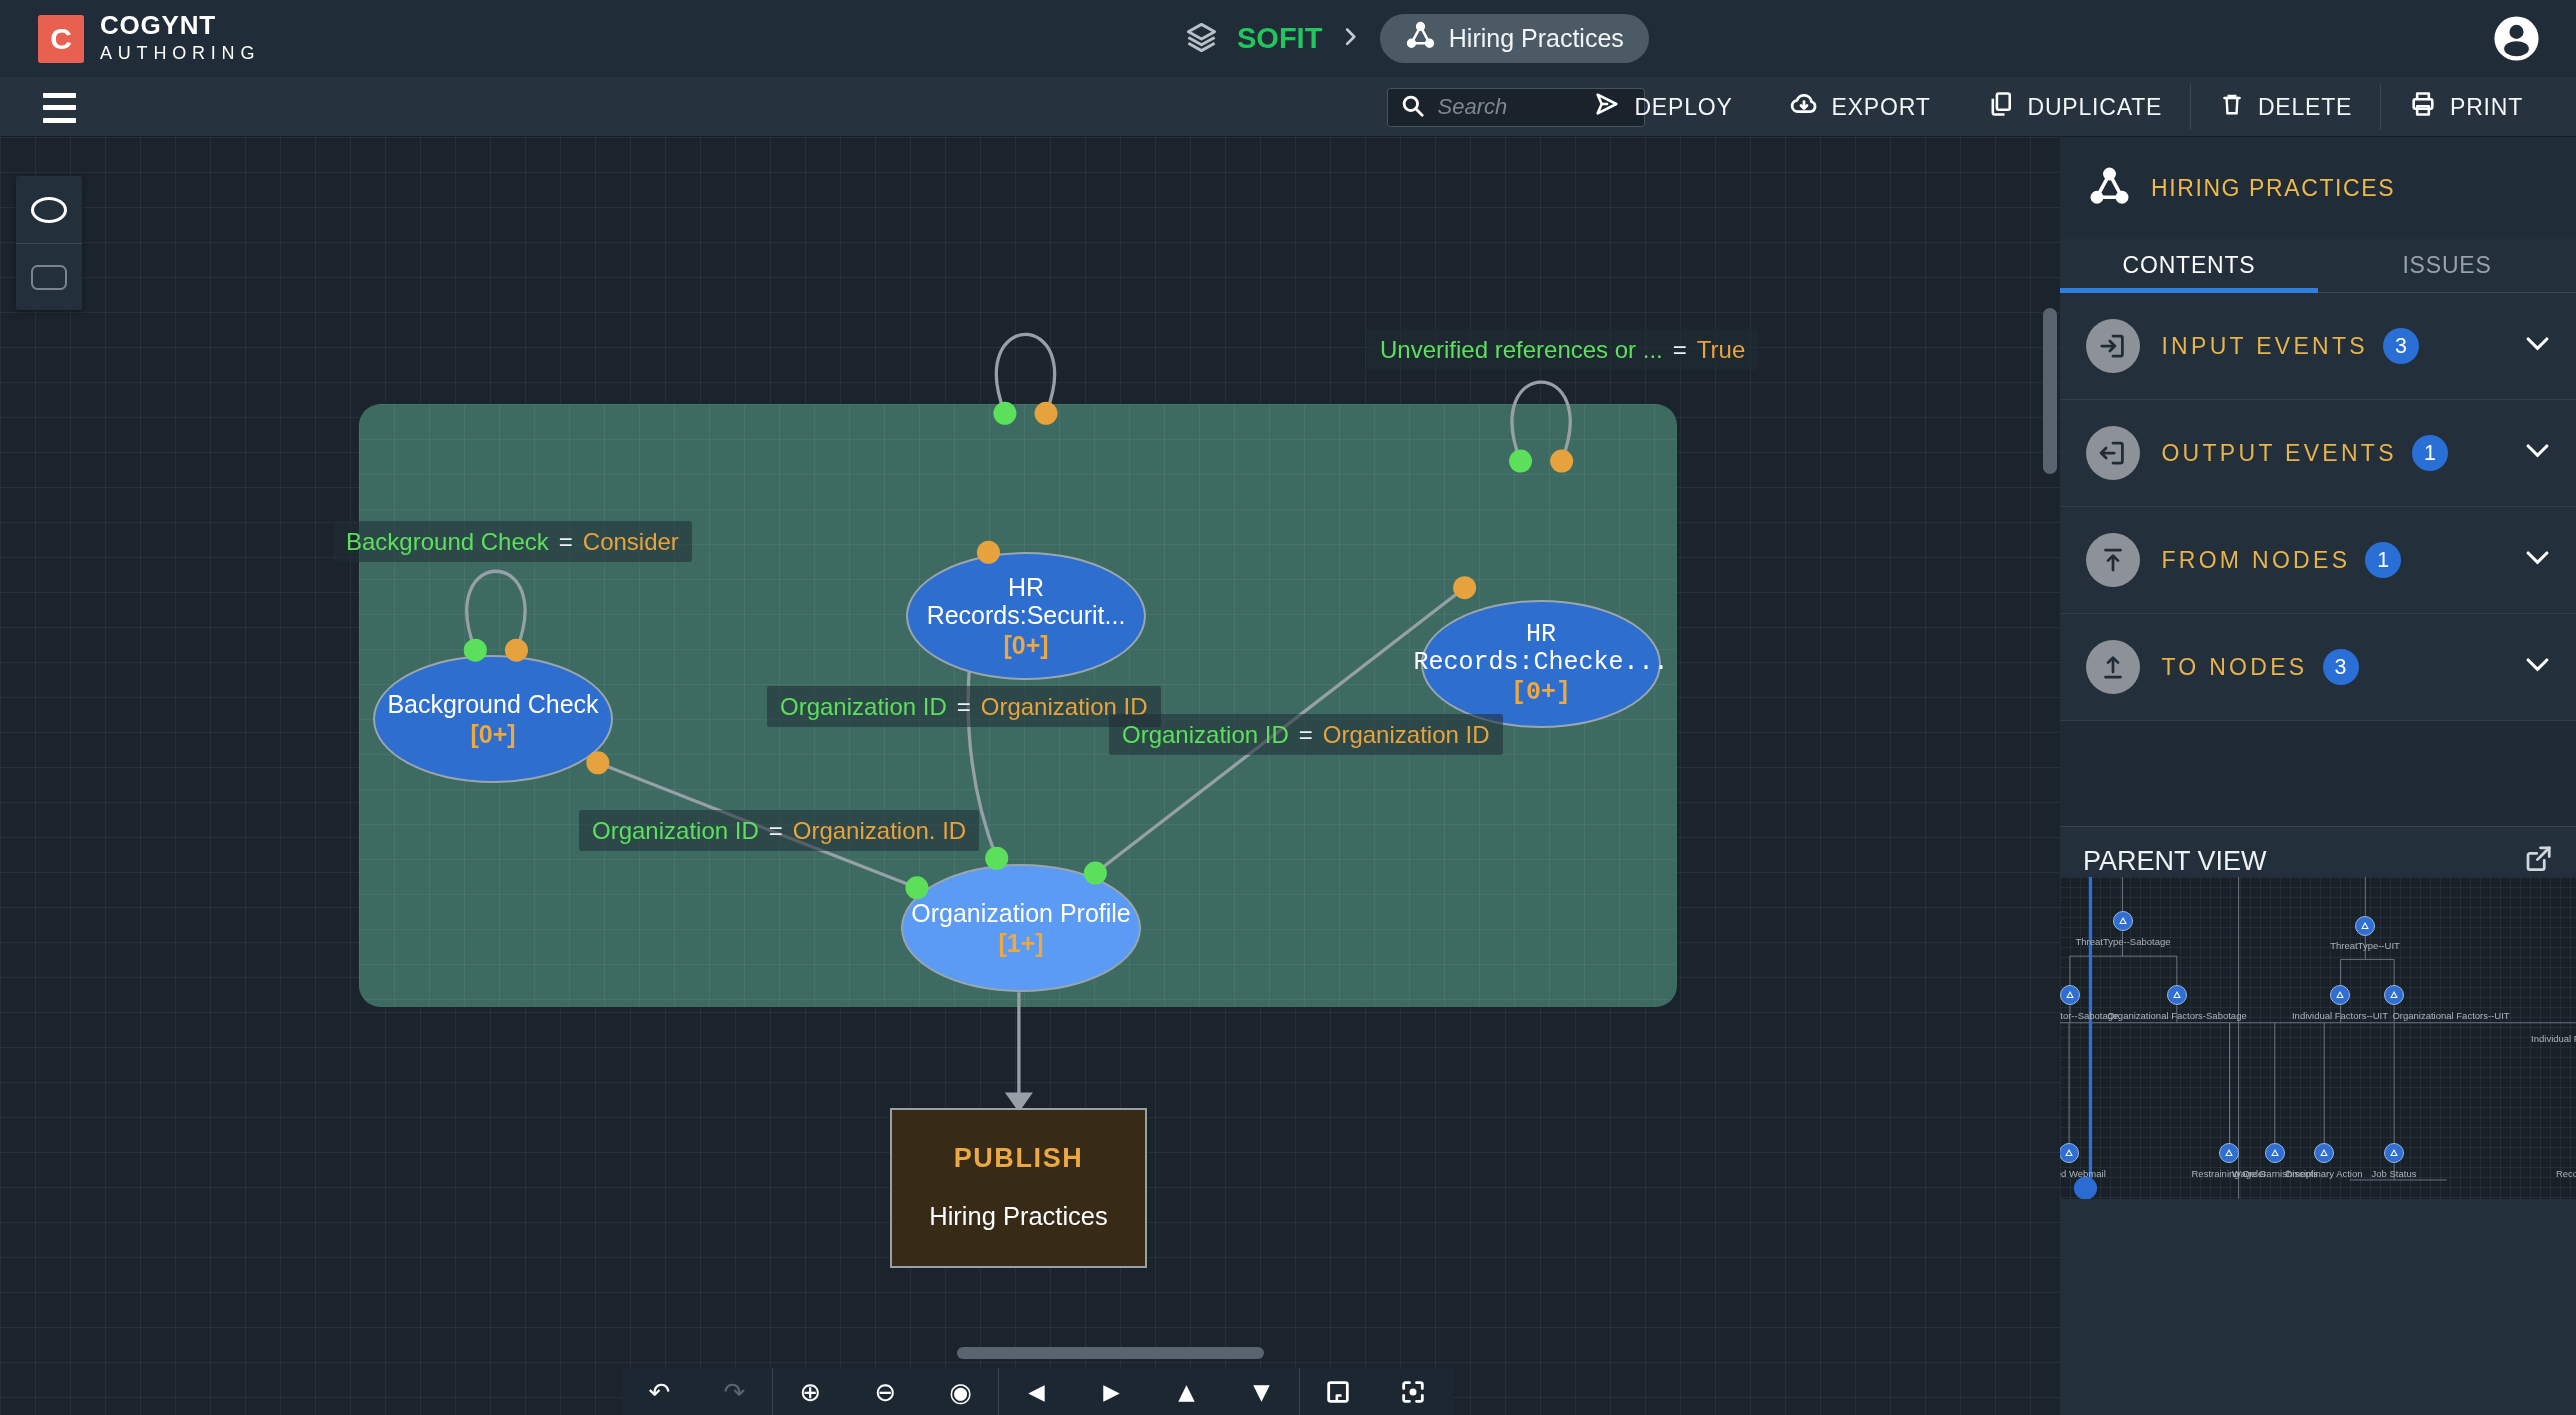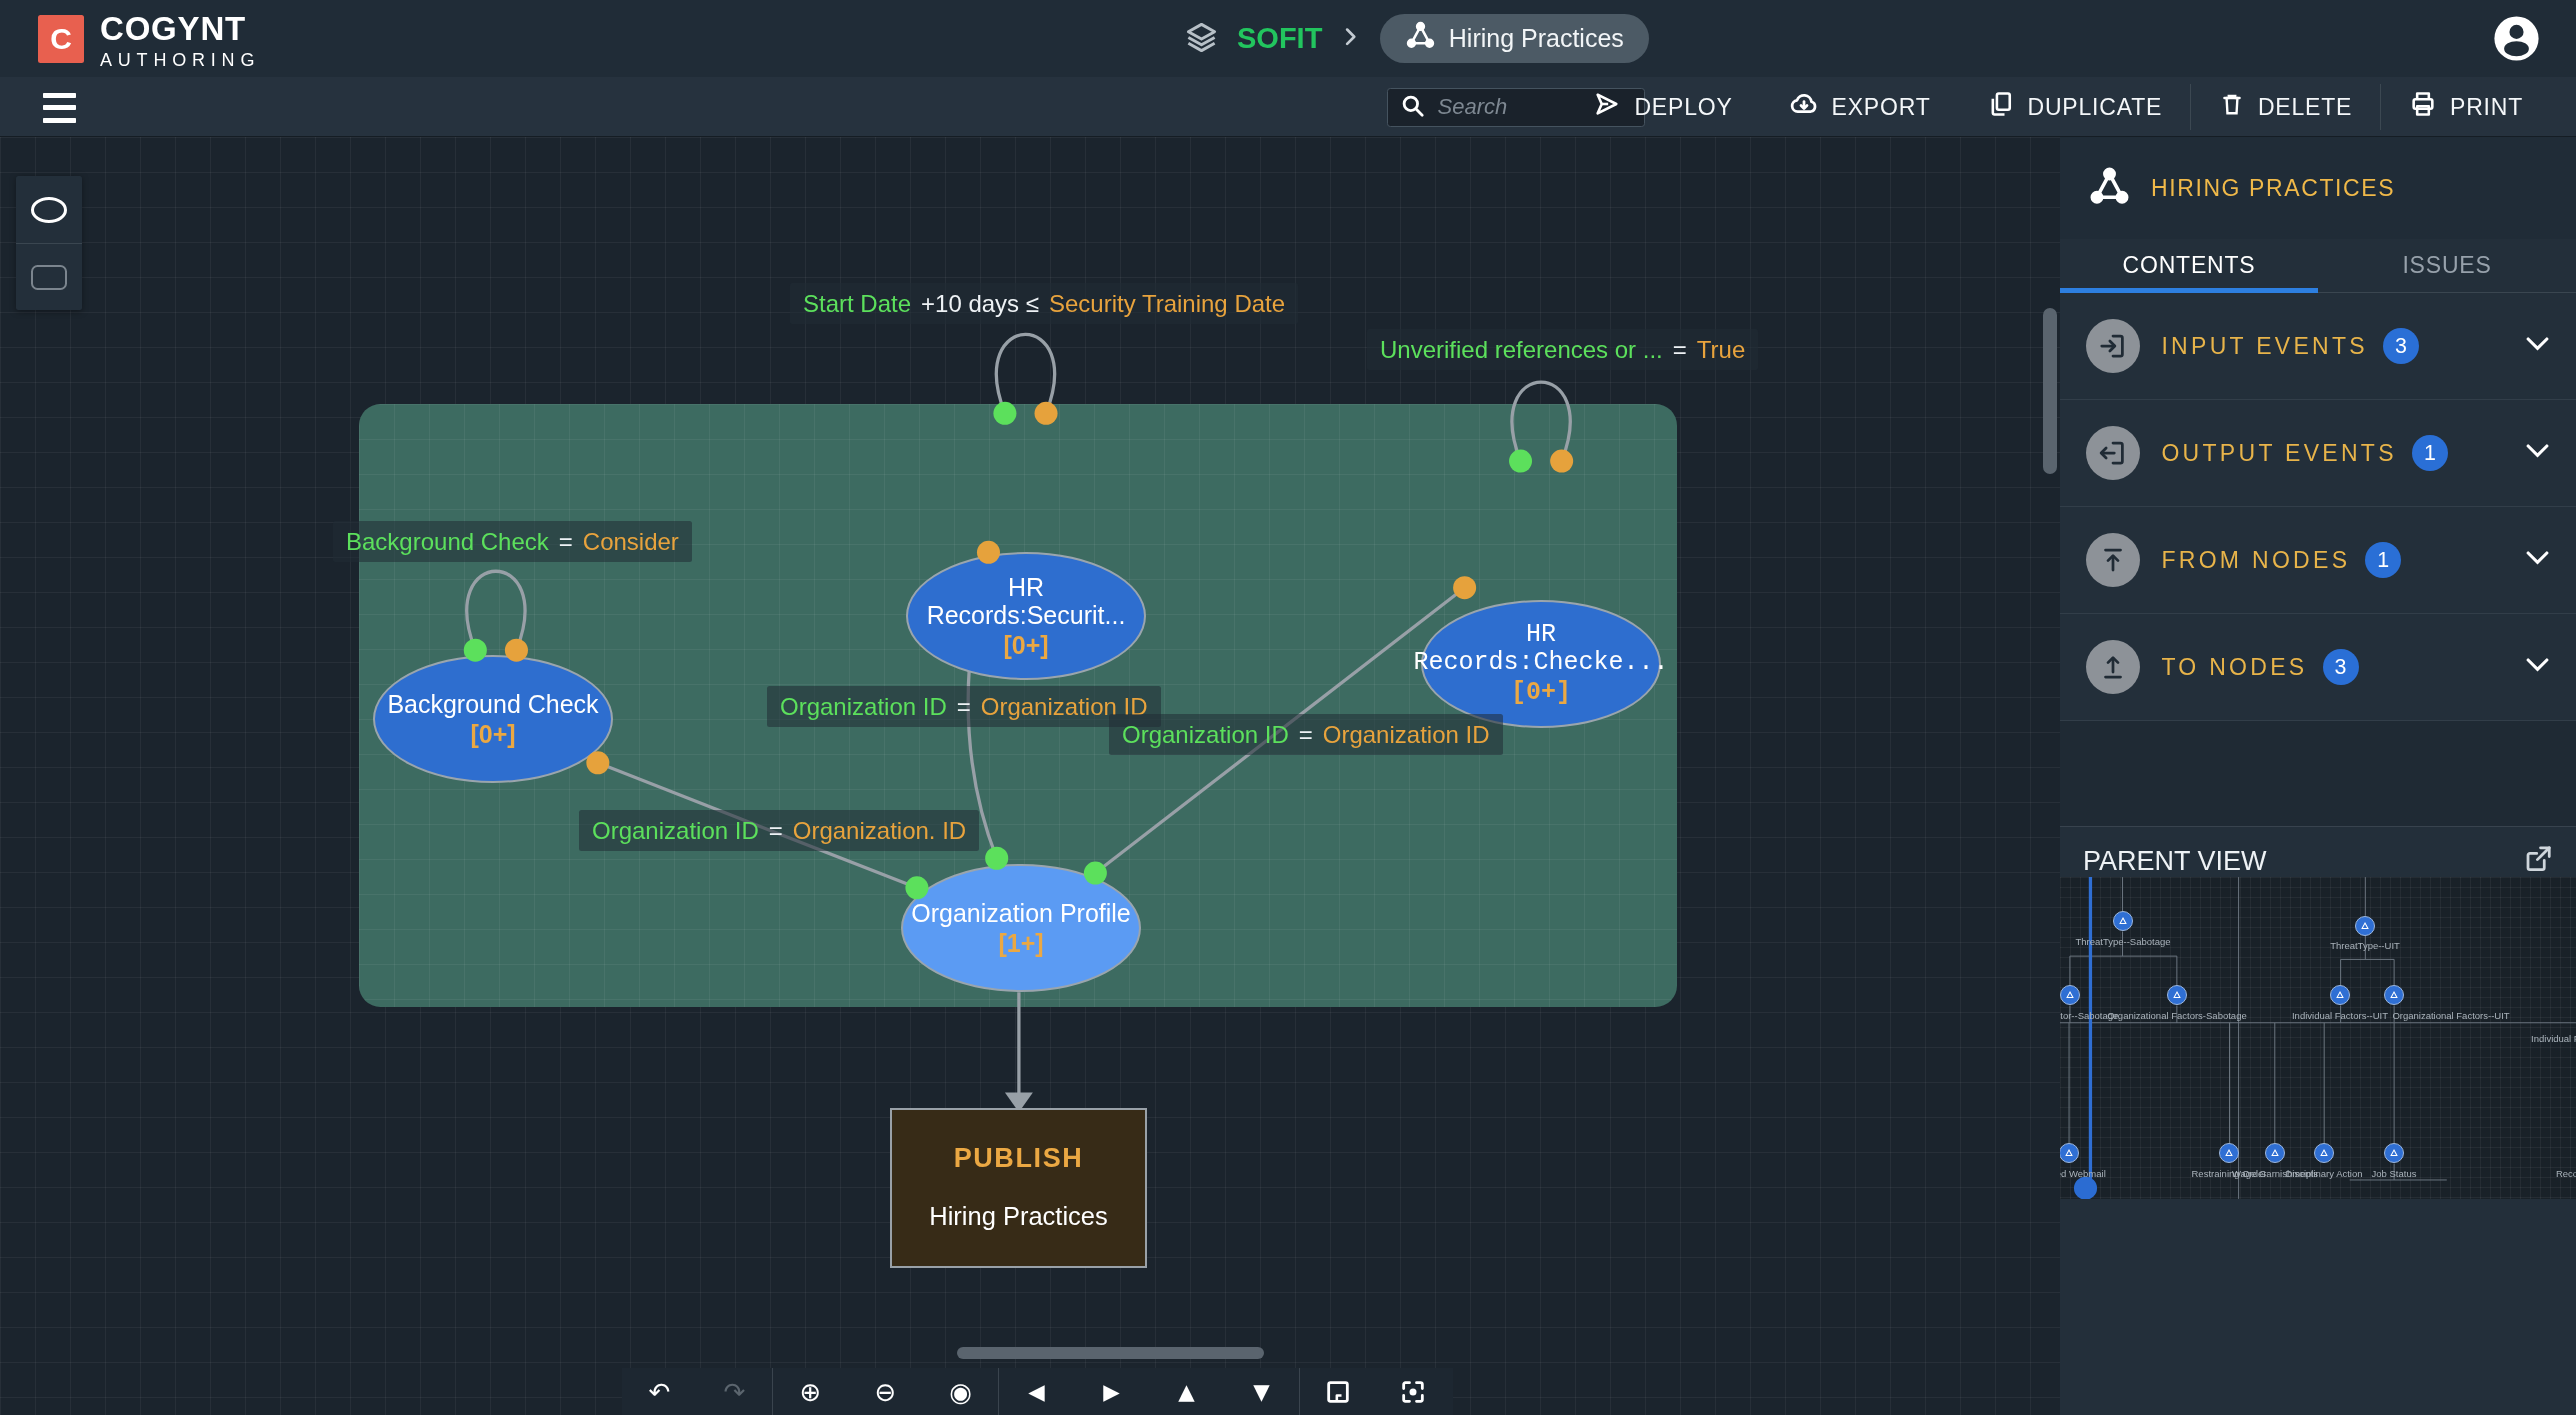--- a/index.html
+++ b/index.html
@@ -5,21 +5,21 @@
   html,body{margin:0;padding:0;background:#10161c;}
   *{box-sizing:border-box;}
   .screen{position:relative;width:2576px;height:1415px;overflow:hidden;
     font-family:"Liberation Sans",sans-serif;color:#eef2f5;background:#1b242d;}
 
   
   .topbar{position:absolute;left:0;top:0;width:2576px;height:77px;background:#202c37;display:flex;align-items:center;z-index:40;}
   .logo-sq{position:absolute;left:38px;top:15px;width:46px;height:48px;background:#e8604f;border-radius:2.5px;
     display:flex;align-items:center;justify-content:center;font-weight:bold;font-size:30px;color:#fff;}
   .brand{position:absolute;left:100px;top:11.5px;line-height:1;}
-  .brand .l1{font-size:33px;font-weight:800;letter-spacing:0.8px;color:#fff;}
+  .brand .l1{font-size:26px;font-weight:800;letter-spacing:0.8px;color:#fff;}
   .brand .l2{font-size:18px;letter-spacing:5.8px;color:#fff;margin-top:6.6px;}
   .crumbs{position:absolute;left:1184px;top:0;height:77px;display:flex;align-items:center;gap:18px;}
   .crumb-parent{font-size:29px;color:#22c55e;font-weight:bold;}
   .crumb-sep{color:#c3cbd2;}
   .crumb-pill{display:flex;align-items:center;gap:13px;background:#4c5a65;border-radius:33px;height:49px;padding:0 25px;font-size:25px;color:#f2f5f7;}
   .avatar{position:absolute;right:33px;top:12.3px;width:53px;height:53px;}
 
   
   .toolbar{position:absolute;left:0;top:77px;width:2576px;height:60px;background:#26323e;border-bottom:0.8px solid #151d24;display:flex;align-items:center;z-index:39;}
   .hamburger{position:absolute;left:43px;top:15.6px;width:33px;height:30px;display:flex;flex-direction:column;justify-content:space-between;cursor:pointer;}
@@ -275,25 +275,20 @@
       <circle cx="578" cy="624" r="14" fill="#5ce05c"></circle>
         <circle cx="628" cy="624" r="14" fill="#e6a23c"></circle>
       <circle cx="1202" cy="505" r="14" fill="#e6a23c"></circle>
       <circle cx="1781" cy="548" r="14" fill="#e6a23c"></circle>
       <circle cx="727" cy="761" r="14" fill="#e6a23c"></circle>
       <circle cx="1212" cy="877" r="14" fill="#5ce05c"></circle>
       <circle cx="1115" cy="913" r="14" fill="#5ce05c"></circle>
       <circle cx="1332" cy="895" r="14" fill="#5ce05c"></circle>
     </svg>
 
-    <div class="edge-label" style="left:790px;top:146px;">
-      <span class="lhs">Start Date</span>
-      <span class="op">+10 days ≤</span>
-      <span class="rhs">Security Training Date</span>
-    </div>
     <div class="edge-label" style="left:1367px;top:192px;">
       <span class="lhs">Unverified references or ...</span>
       <span class="op">=</span>
       <span class="rhs">True</span>
     </div>
     <div class="edge-label" style="left:333px;top:384px;">
       <span class="lhs">Background Check</span>
       <span class="op">=</span>
       <span class="rhs">Consider</span>
     </div>

